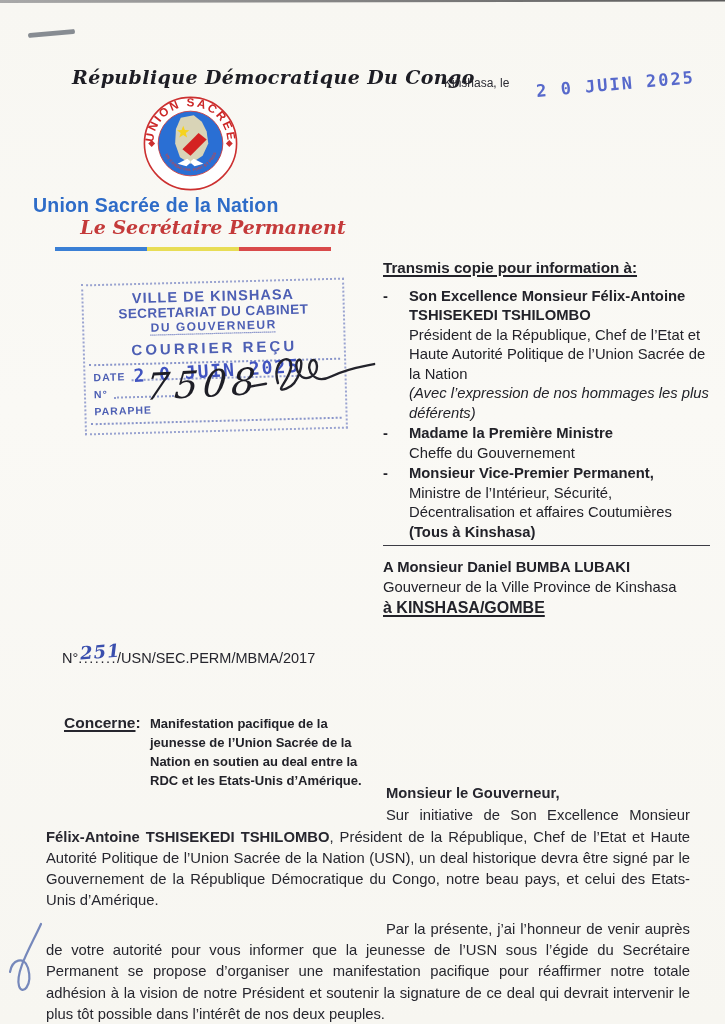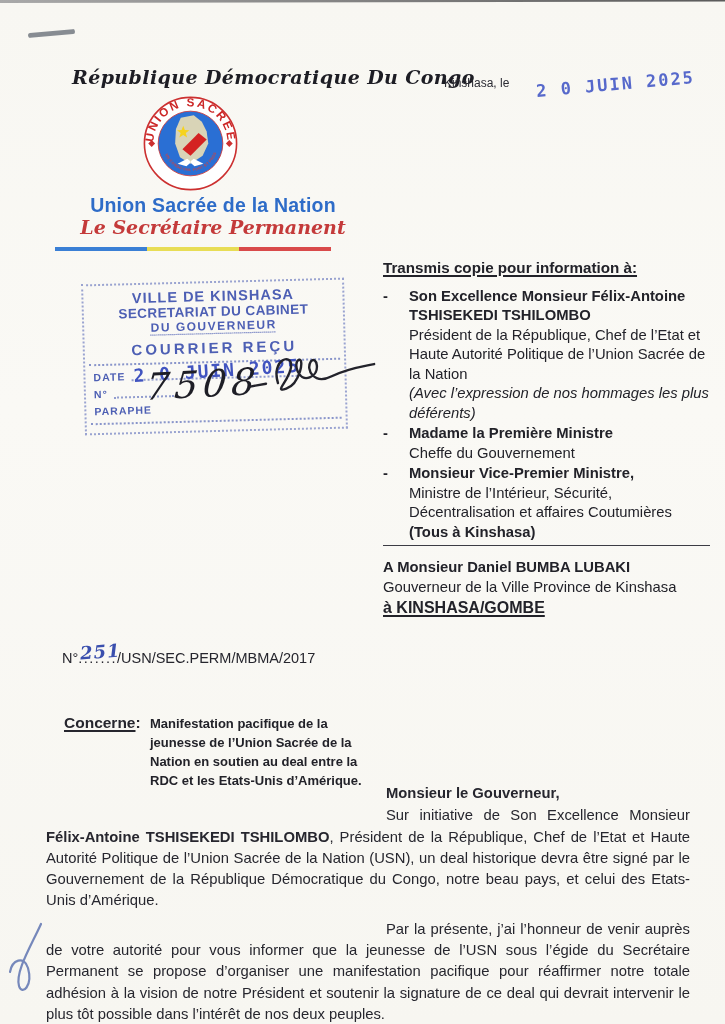--- a/index.html
+++ b/index.html
@@ -12,21 +12,21 @@
   .scan-top-edge{position:absolute;top:0;left:0;width:102%;height:3px;background:linear-gradient(90deg,#a9a9a9,#595959);transform:rotate(-.12deg);transform-origin:left;}
   .corner-dash{position:absolute;left:28px;top:31px;width:47px;height:5px;background:#878c92;border-radius:2px;transform:rotate(-5deg);}
 
   
   .country{position:absolute;left:72px;top:66px;font-family:"DejaVu Serif",serif;font-style:italic;font-weight:bold;font-size:19px;letter-spacing:.4px;color:#1d1d24;}
   .dateline{position:absolute;left:444px;top:76px;font-size:12px;color:#2b2b33;}
   .date-stamp-top{position:absolute;left:536px;top:74px;font-family:"DejaVu Sans Mono",monospace;font-weight:bold;font-size:17px;letter-spacing:2px;color:#4156c6;opacity:.88;transform:rotate(-5deg);white-space:nowrap;}
 
   
   .logo{position:absolute;left:142px;top:95px;width:97px;height:97px;}
-  .org-name{position:absolute;left:33px;top:194px;width:360px;text-align:center;font-weight:bold;font-size:19.5px;letter-spacing:.2px;color:#2e6cc8;}
+  .org-name{position:absolute;left:33px;top:194px;width:360px;font-weight:bold;font-size:19.5px;letter-spacing:.2px;color:#2e6cc8;}
   .org-title{position:absolute;left:33px;top:216px;width:360px;text-align:center;font-family:"DejaVu Serif",serif;font-style:italic;font-weight:bold;font-size:19px;color:#c43a3a;}
   .tricolor{position:absolute;left:55px;top:247px;width:276px;height:4px;display:flex;}
   .tricolor span{flex:1;}
   .tri-blue{background:#3a7fd5;} .tri-yellow{background:#e8dd55;} .tri-red{background:#d94a4a;}
 
   
   .stamp{position:absolute;left:83px;top:281px;width:263px;transform:rotate(-1.5deg);color:#4d5fb4;text-align:center;border:2px dotted rgba(77,95,180,.55);padding:5px 4px 8px 4px;box-sizing:border-box;}
   .stamp-l1{font-weight:bold;font-size:14.5px;letter-spacing:1px;}
   .stamp-l2{font-weight:bold;font-size:13.5px;letter-spacing:.4px;}
   .stamp-l3{font-weight:bold;font-size:12px;letter-spacing:1.5px;text-decoration:underline dotted;text-underline-offset:3px;}
@@ -154,21 +154,21 @@
       <span class="cc-dash">-</span>
       <span class="cc-bodytext">
         <span class="b">Madame la Première Ministre</span><br>
         <span>Cheffe du Gouvernement</span>
       </span>
     </div>
 
     <div class="cc-item">
       <span class="cc-dash">-</span>
       <span class="cc-bodytext">
-        <span class="b">Monsieur Vice-Premier Ministre,</span><br>
+        <span class="b">Monsieur Vice-Premier Permanent,</span><br>
         <span>Ministre de l’Intérieur, Sécurité, Décentralisation et affaires Coutumières</span><br>
         <span class="b">(Tous à Kinshasa)</span>
       </span>
     </div>
 
     <div class="cc-sep"></div>
 
     <div class="addressee">
       <div class="b">A Monsieur Daniel BUMBA LUBAKI</div>
       <div class="addr-2">Gouverneur de la Ville Province de Kinshasa</div>

